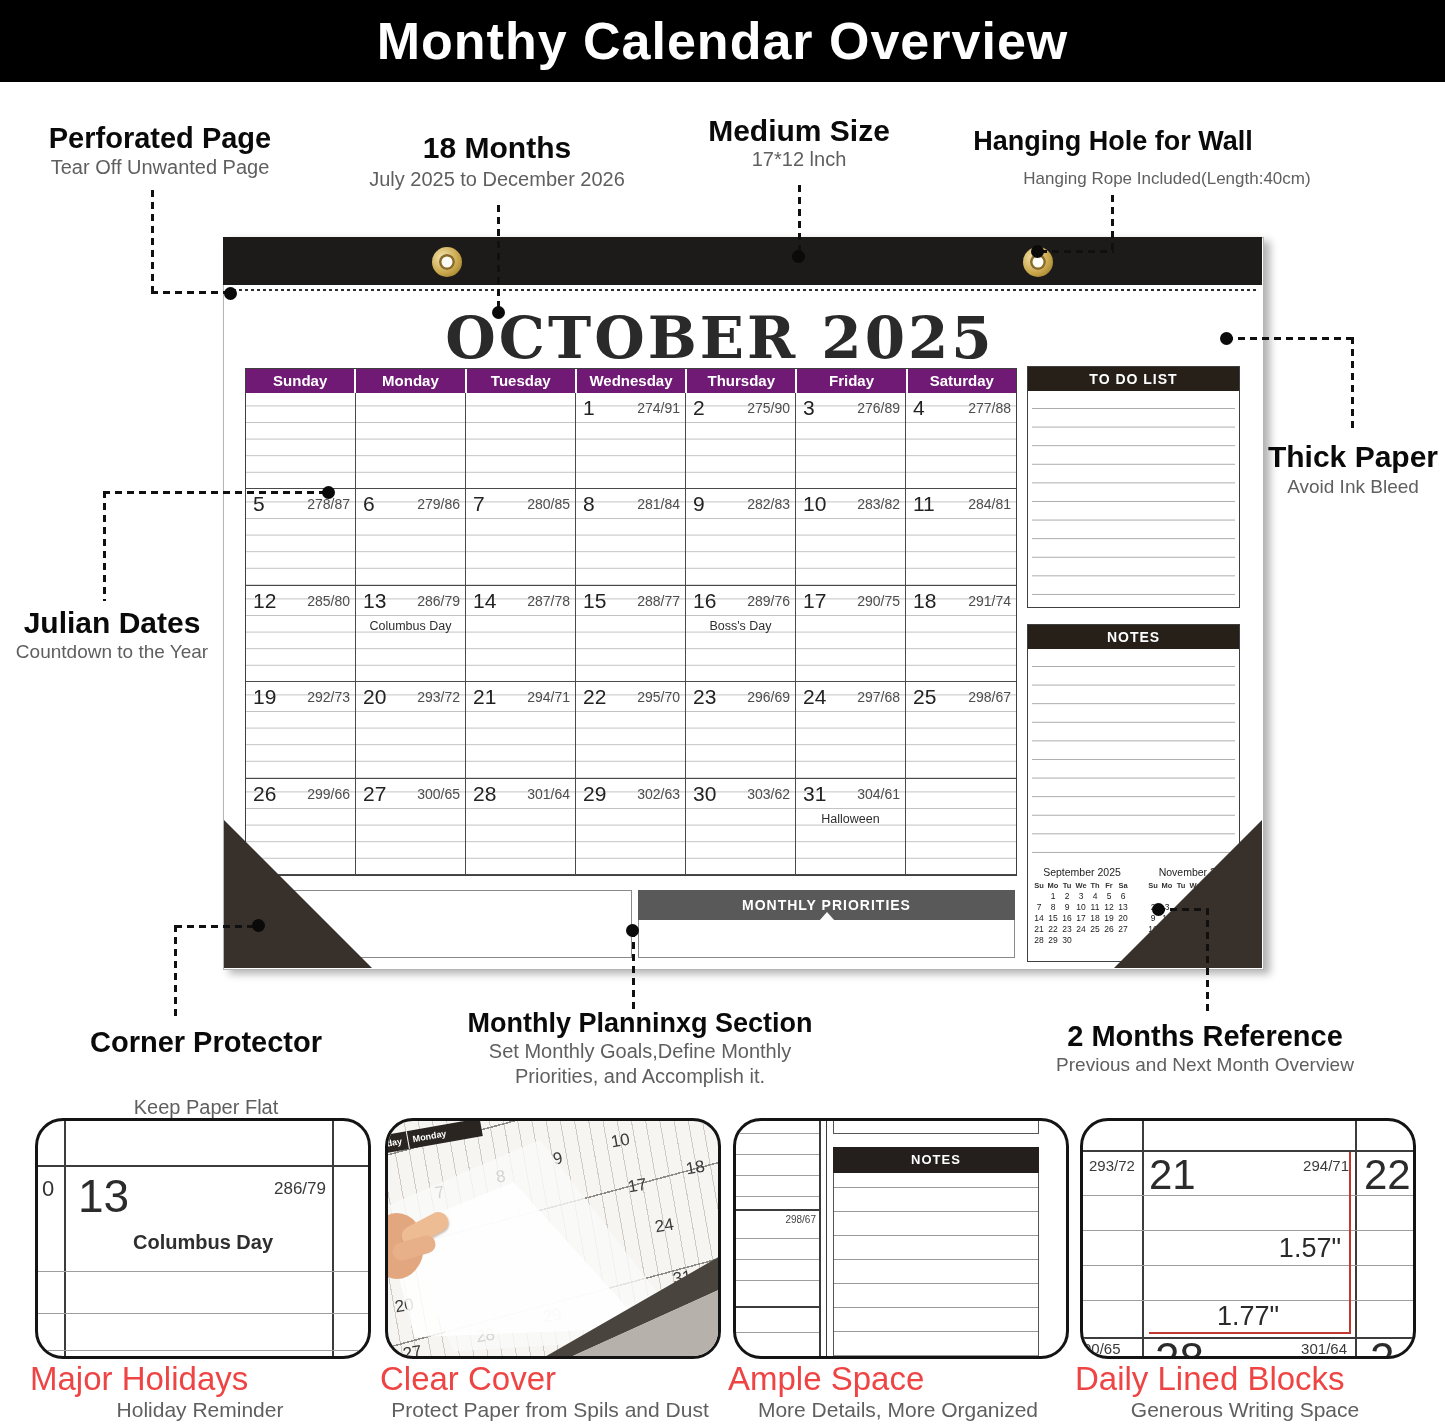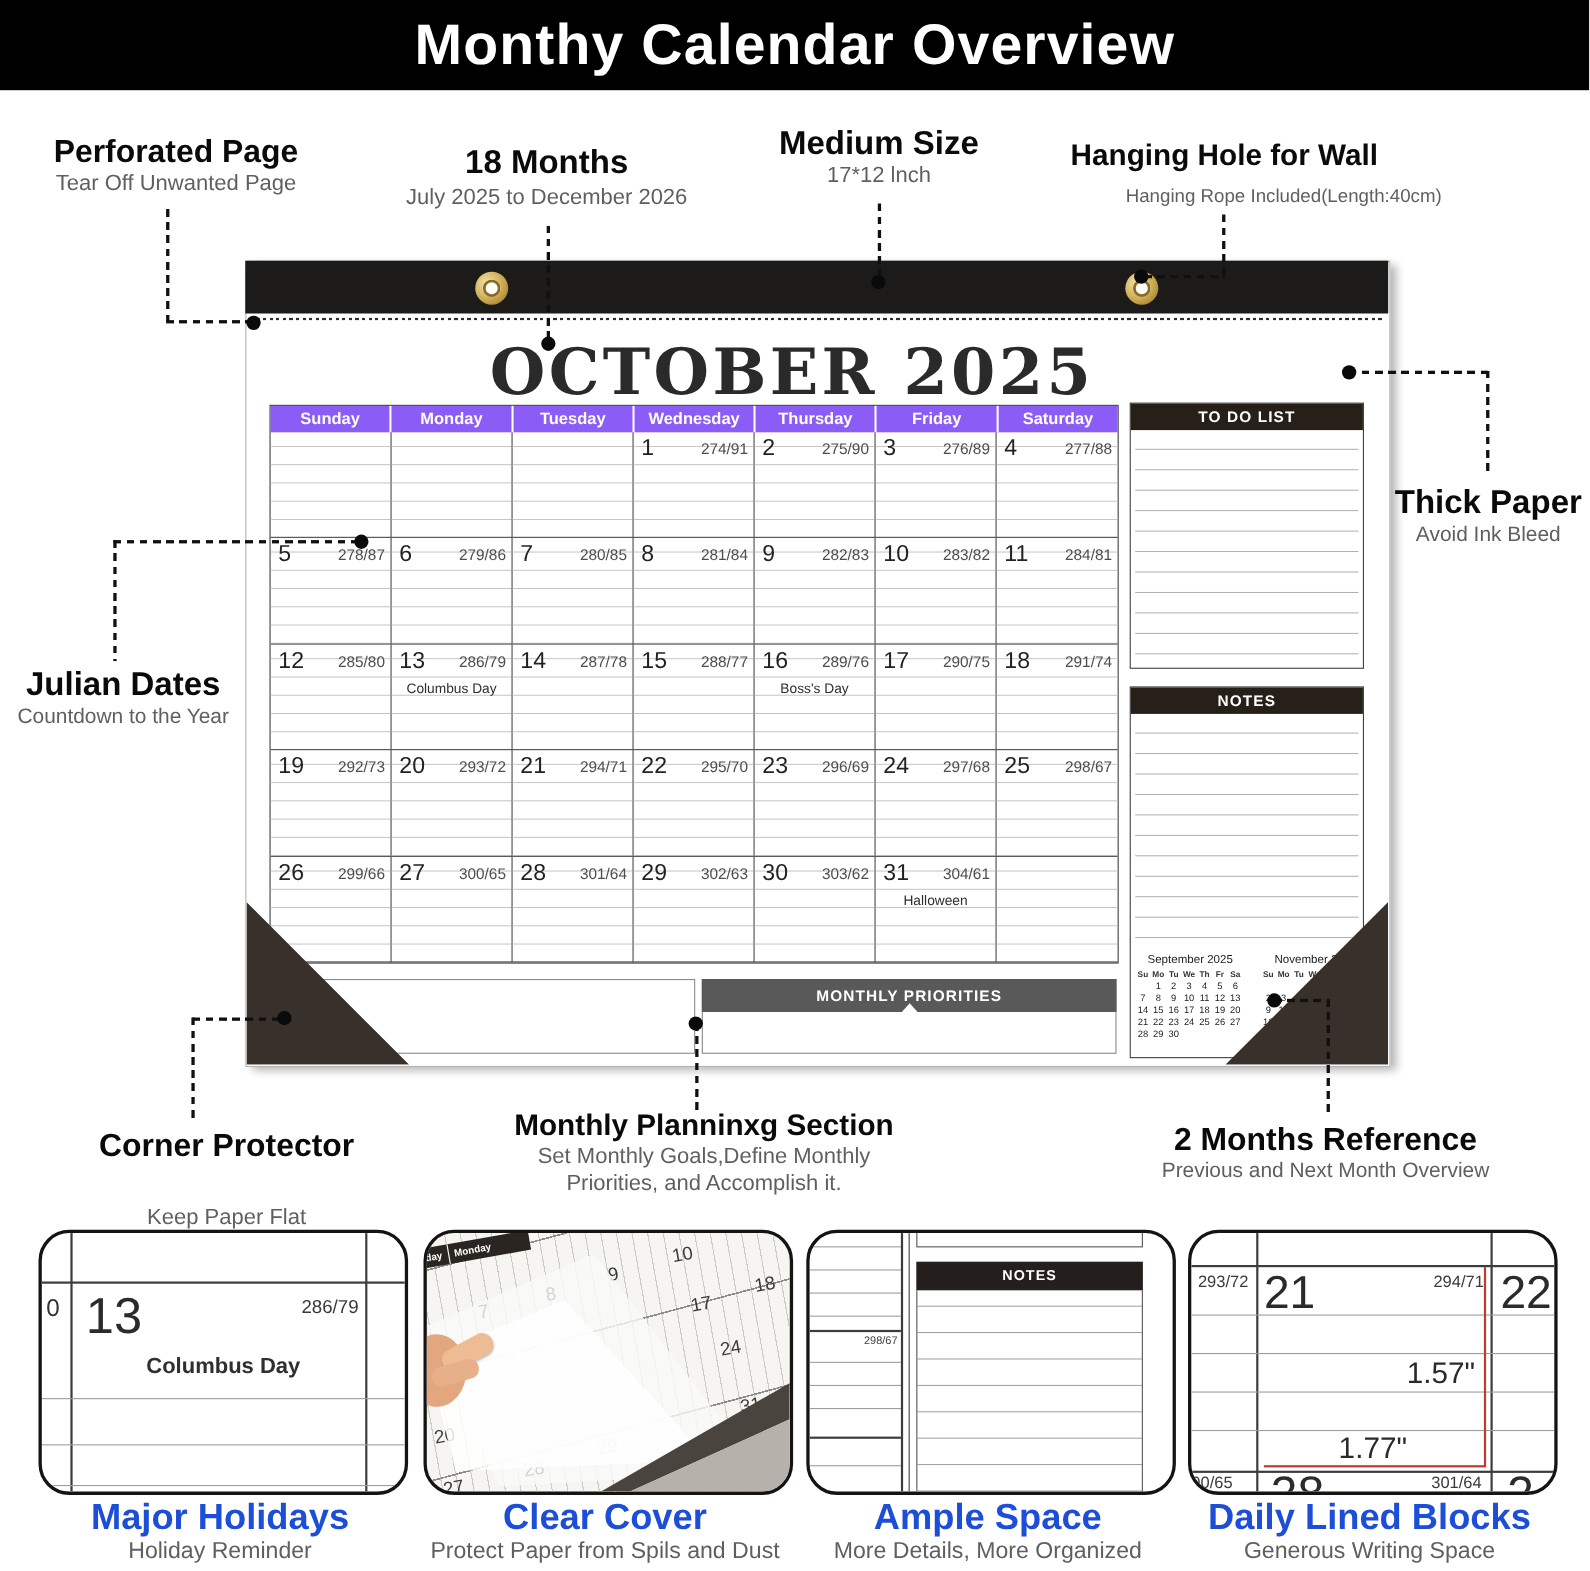--- a/index.html
+++ b/index.html
@@ -24,21 +24,21 @@
            background:radial-gradient(circle at 35% 35%,#f3e3ae,#caa84c 55%,#8d6d24);}
   .grommet i{position:absolute;left:7px;top:7px;width:16px;height:16px;border-radius:50%;background:#fdfdf8;
              box-shadow:inset 0 0 0 2.5px #8a6a25;}
   #perf{left:227px;top:289px;width:1031px;height:2px;z-index:6;
         background:repeating-linear-gradient(to right,#2e2e2e 0 3px,transparent 3px 6px);}
   #month-title{left:400px;top:294px;width:640px;text-align:center;font-family:"DejaVu Serif","Liberation Serif",serif;
                font-weight:700;font-size:58px;letter-spacing:3px;color:#2a2a2a;z-index:4;margin-top:10px;}
   
   #grid{left:245px;top:368px;width:772px;height:508px;border:1.5px solid #3f3f3f;box-sizing:border-box;background:#fff;}
   #weekday-row{display:flex;height:24px;}
-  .wd{flex:1;background:#8b5cf6;color:#fff;font-weight:700;font-size:15px;text-align:center;line-height:24px;
+  .wd{flex:1;background:#701a75;color:#fff;font-weight:700;font-size:15px;text-align:center;line-height:24px;
       border-right:2px solid #fff;box-sizing:border-box;}
   .wd:last-child{border-right:none;}
   #weeks{display:grid;grid-template-columns:repeat(7,1fr);grid-auto-rows:96.4px;}
   .cell{position:relative;border-right:1px solid #4a4a4a;border-bottom:1px solid #4a4a4a;box-sizing:border-box;
         background-image:linear-gradient(#c2c2c2 1px,transparent 1px);background-size:100% 16.6px;
         background-position:0 29px;background-repeat:repeat-y;}
   .cell:nth-child(7n){border-right:none;}
   .dnum{position:absolute;left:7px;top:3px;font-size:21px;color:#222;}
   .djul{position:absolute;right:5px;top:7px;font-size:14px;color:#4d4d4d;}
   .dhol{position:absolute;left:0;top:33px;width:100%;text-align:center;font-size:12.5px;color:#2e2e2e;}
@@ -62,21 +62,21 @@
          border-left:8px solid transparent;border-right:8px solid transparent;border-bottom:9px solid #fff;}
   
   .corner{width:148px;height:148px;background:#38302a;z-index:40;}
   #cornerL{clip-path:polygon(0 0,0 100%,100% 100%);}
   #cornerR{clip-path:polygon(100% 0,0 100%,100% 100%);}
   
   .thumb{width:330px;height:235px;background:#fff;border:3px solid #141414;border-radius:28px;overflow:hidden;}
   .thumb .inner{position:absolute;left:0;top:0;right:0;bottom:0;}
   .tl{position:absolute;background:#9d9d9d;}     
   .td{position:absolute;background:#3c3c3c;}     
-  .cap-h{font-weight:700;font-size:33px;color:#1d4ed8;text-align:center;}
+  .cap-h{font-weight:400;font-size:33px;color:#ef4444;text-align:left;}
   .cap-s{font-size:21px;color:#5f5f5f;text-align:center;}
   
   .t2-rules{position:absolute;inset:0;background:repeating-linear-gradient(80deg,#cecbc6 0 1px,transparent 1px 14px);}
   .t2-cols{position:absolute;inset:0;background:repeating-linear-gradient(-15deg,#8f8d89 0 1.5px,transparent 1.5px 93px);}
   .t2-num{position:absolute;font-size:17px;color:#3a3a3a;transform:rotate(-10deg);}
   .t2-cover{position:absolute;inset:0;}
   
   .redline{position:absolute;background:#c03a30;}
   .meas{position:absolute;font-size:27px;color:#2a2a2a;}
 </style>

